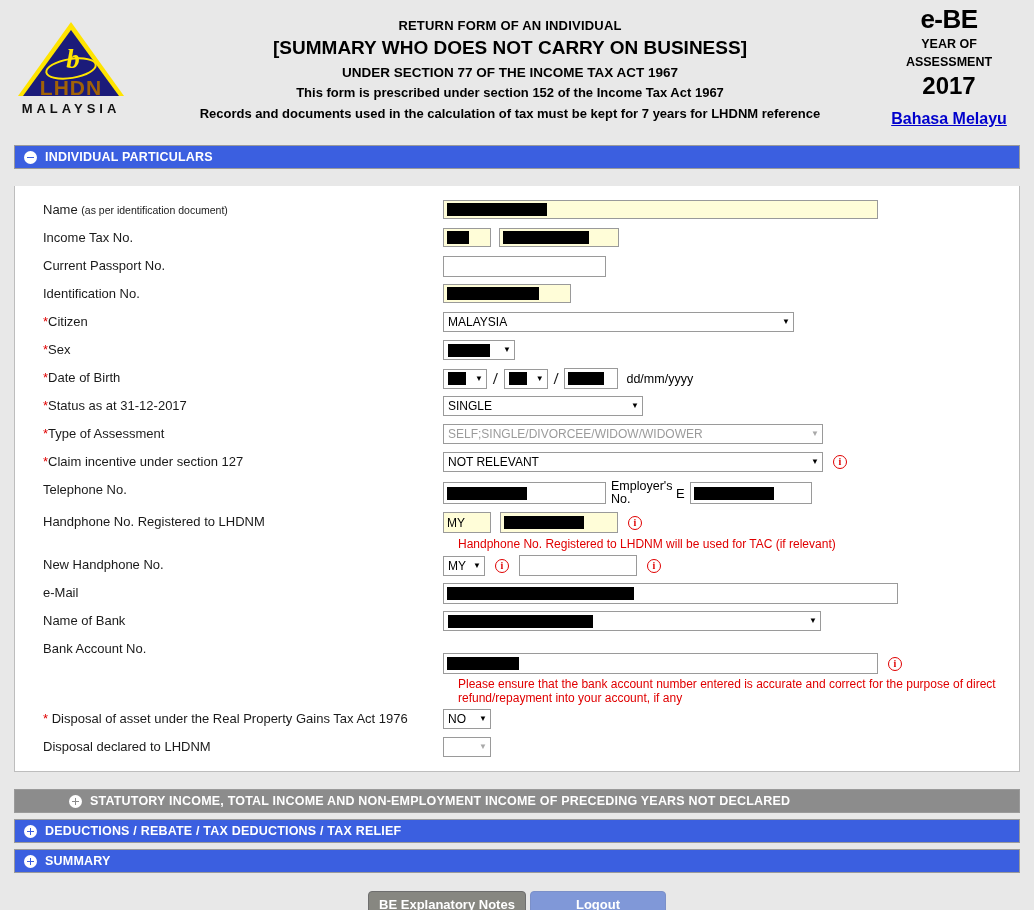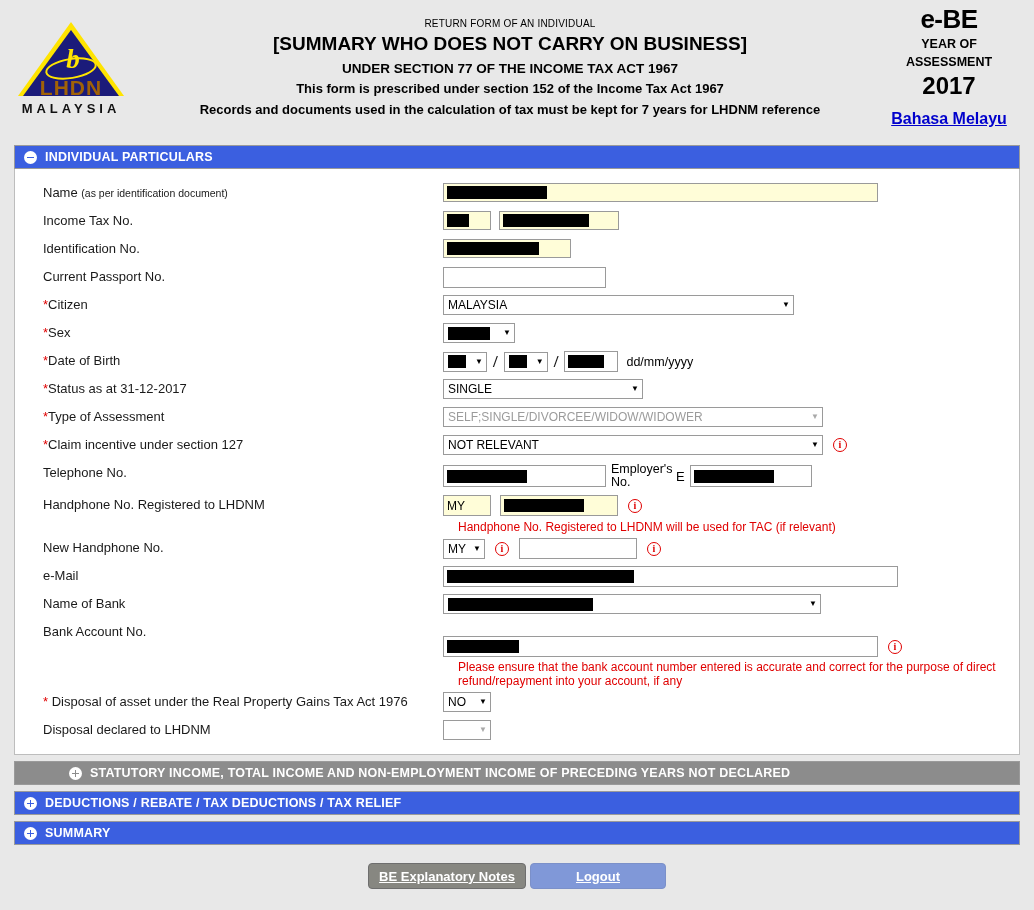--- a/index.html
+++ b/index.html
@@ -89,21 +89,21 @@
   }
 
   .header-center {
     position: absolute;
     left: 150px;
     top: 18px;
     width: 720px;
     text-align: center;
     color: #000;
   }
-  .hc-l1 { font-size: 10px; font-weight: normal; letter-spacing: .2px; }
+  .hc-l1 { font-size: 13px; font-weight: bold; letter-spacing: .2px; }
   .hc-l2 { font-size: 19px; font-weight: bold; margin-top: 4px; }
   .hc-l3 { font-size: 13.5px; font-weight: bold; margin-top: 6px; }
   .hc-l4 { font-size: 13px; font-weight: bold; margin-top: 5px; }
   .hc-l5 { font-size: 13px; font-weight: bold; margin-top: 6px; }
 
   .header-right {
     position: absolute;
     right: 10px;
     top: 4px;
     width: 150px;
@@ -161,21 +161,21 @@
   .circ.plus::after {
     content: "";
     position: absolute;
     left: 5.6px; top: 3.3px;
     width: 1.8px; height: 7px;
     background: currentColor;
   }
 
   
   .panel {
-    margin: 0 14px;
+    margin: 17px 14px;
     background: #ffffff;
     border: 1px solid #bdbdbd;
     border-top: none;
     box-sizing: border-box;
     padding: 14px 0 12px 0;
   }
 
   .row {
     display: flex;
     align-items: flex-start;
@@ -356,32 +356,32 @@
         <div class="inp yel" style="width:48px">
           <span class="redact" style="width:22px"></span>
         </div>
         <div class="inp yel" style="width:120px;margin-left:8px">
           <span class="redact" style="width:86px"></span>
         </div>
       </div>
     </div>
 
     <div class="row">
+      <div class="lbl">Current Passport No.</div>
+      <div class="ctl">
+        <div class="inp" style="width:163px;height:21px"></div>
+      </div>
+    </div>
+
+    <div class="row">
       <div class="lbl">Identification No.</div>
       <div class="ctl">
         <div class="inp yel" style="width:128px">
           <span class="redact" style="width:92px"></span>
         </div>
-      </div>
-    </div>
-
-    <div class="row">
-      <div class="lbl">Current Passport No.</div>
-      <div class="ctl">
-        <div class="inp" style="width:163px;height:21px"></div>
       </div>
     </div>
 
     <div class="row">
       <div class="lbl">
         <span class="star">*</span><span>Citizen</span>
       </div>
       <div class="ctl">
         <div class="sel" style="width:351px">
           <span>MALAYSIA</span>

